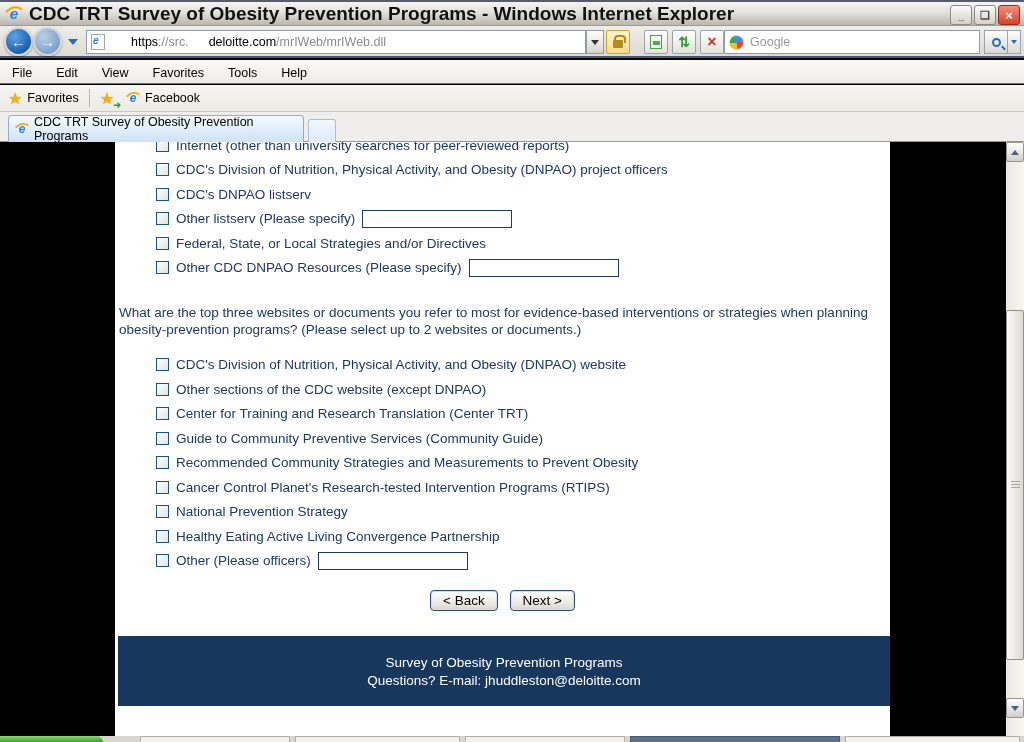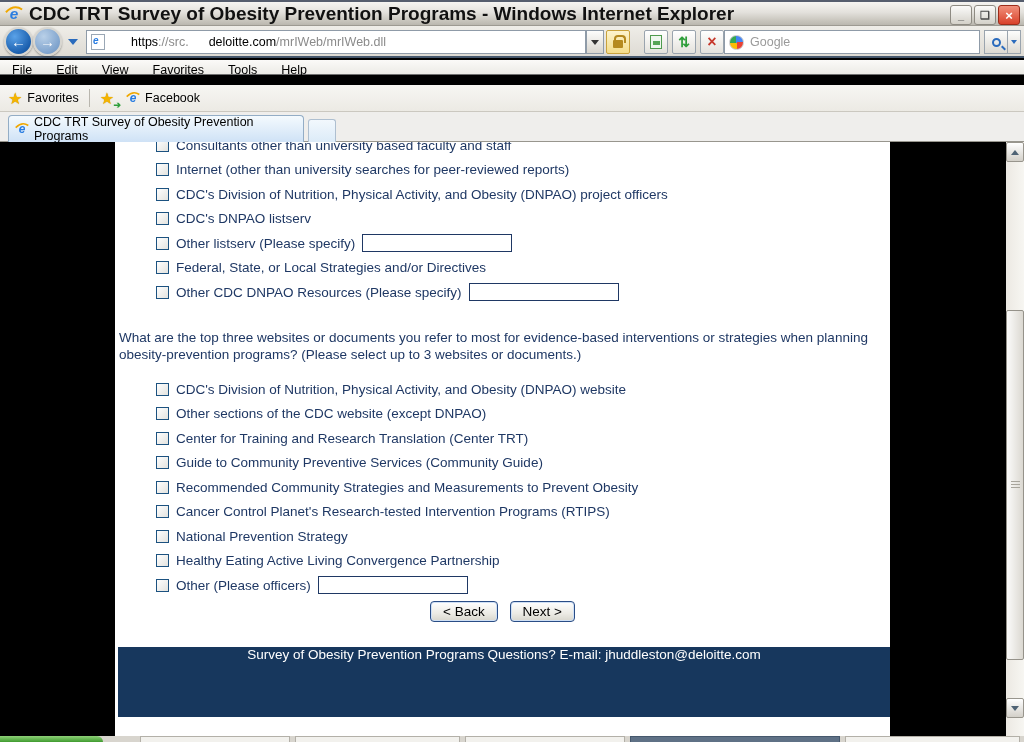--- a/index.html
+++ b/index.html
@@ -63,23 +63,23 @@
     background:linear-gradient(#fdfdfc,#dcd9d2); border:1px solid #9aa4ae; cursor:pointer;
     display:flex; align-items:center; justify-content:center; }
   .magnifier { width:9px; height:9px; border:2px solid #2a6bbd; border-radius:50%; position:relative; }
   .magnifier:after { content:""; position:absolute; left:7px; top:7px; width:5px; height:2px; background:#2a6bbd; transform:rotate(45deg); }
   .search-caret { position:absolute; left:1008px; top:4px; width:13px; height:24px;
     background:linear-gradient(#fdfdfc,#dcd9d2); border:1px solid #9aa4ae; border-left:none; cursor:pointer;
     display:flex; align-items:center; justify-content:center; }
   .search-caret .tri-down { border-left-width:3px; border-right-width:3px; border-top-width:4px; border-top-color:#2a6bbd; }
 
   
-  .menubar { position:absolute; left:0; top:60px; width:1024px; height:15px;
+  .menubar { position:absolute; left:0; top:60px; width:1024px; height:24px;
     background:linear-gradient(#fbfaf8,#ecebe6); border-bottom:1px solid #6e6e6e;
-    display:flex; align-items:flex-start; font-size:12.5px; color:#000; }
+    display:flex; align-items:flex-end; font-size:12.5px; color:#000; }
   .menu-item { padding:3px 12px; cursor:pointer; }
 
   
   .favbar { position:absolute; left:0; top:85px; width:1024px; height:27px;
     background:linear-gradient(#f7f6f3,#eceae4); border-bottom:1px solid #cbc8c0;
     display:flex; align-items:center; font-size:12.5px; }
   .star { color:#f4b400; font-size:16px; margin:0 5px 0 8px; text-shadow:0 0 1px #b88600; }
   .fav-label { color:#000; cursor:pointer; }
   .fav-sep { width:1px; height:18px; background:#b9b6ae; margin:0 10px; }
   .addfav { position:relative; margin-right:12px; cursor:pointer; }
@@ -107,27 +107,27 @@
   .cb-list.first { margin-top:-9px; }
   .cb-row { height:24.5px; display:flex; align-items:center; }
   .cb { width:13px; height:13px; border:1px solid #1c5280; background:linear-gradient(135deg,#fefefe,#e3e3df);
     flex:0 0 auto; margin-right:7px; cursor:pointer; }
   .cb-label { white-space:nowrap; }
   .txt { width:150px; height:18px; border:1px solid #1f3864; margin-left:7px; font-size:12.5px;
     font-family:"Liberation Sans",sans-serif; padding:0 3px; }
 
   .question { margin:24px 4px 0 4px; width:768px; line-height:1.28; }
 
-  .btn-row { margin-top:3px; text-align:center; }
+  .btn-row { margin-top:17px; text-align:center; }
   .xp-btn { font-family:"Liberation Sans",sans-serif; font-size:13.5px; color:#000;
     background:linear-gradient(#ffffff,#ecebe5 60%, #d8d6cd); border:1px solid #2a4d86; border-radius:4px;
     padding:2px 12px; margin:0 4px; cursor:pointer; box-shadow:inset 0 0 0 1px #cfe0f5; }
 
   .footer { margin-top:25px; margin-left:3px; width:772px; height:70px; background:#17375d;
-    color:#fff; text-align:center; font-size:13.5px; display:flex; flex-direction:row;
+    color:#fff; text-align:center; font-size:13.5px; display:flex; flex-direction:column;
     justify-content:center; gap:3px; }
 
   
   .scrollbar { position:absolute; left:1006px; top:142px; width:18px; height:594px;
     background:linear-gradient(90deg,#ece9e3,#f7f6f2); }
   .sb-btn { position:absolute; left:0; width:18px; height:20px; border:1px solid #98958d; border-radius:2px;
     background:linear-gradient(#ffffff,#d3d0c9); cursor:pointer; display:flex; align-items:center; justify-content:center; }
   .sb-up { top:0; } .sb-down { bottom:18px; }
   .tri-up-s { width:0; height:0; border-left:4px solid transparent; border-right:4px solid transparent; border-bottom:5px solid #4f6375; }
   .tri-down-s { width:0; height:0; border-left:4px solid transparent; border-right:4px solid transparent; border-top:5px solid #4f6375; }
@@ -233,24 +233,20 @@
     </div>
     <div class="tab-stub"></div>
   </div>
 
   <div class="content">
     <div class="page">
 
       <div class="cb-list first">
         <div class="cb-row">
           <span class="cb"></span>
-          <span class="cb-label">Consultants other than university based faculty and staff</span>
-        </div>
-        <div class="cb-row">
-          <span class="cb"></span>
           <span class="cb-label">Internet (other than university searches for peer-reviewed reports)</span>
         </div>
         <div class="cb-row">
           <span class="cb"></span>
           <span class="cb-label">CDC's Division of Nutrition, Physical Activity, and Obesity (DNPAO) project officers</span>
         </div>
         <div class="cb-row">
           <span class="cb"></span>
           <span class="cb-label">CDC's DNPAO listserv</span>
         </div>
@@ -263,21 +259,21 @@
           <span class="cb"></span>
           <span class="cb-label">Federal, State, or Local Strategies and/or Directives</span>
         </div>
         <div class="cb-row">
           <span class="cb"></span>
           <span class="cb-label">Other CDC DNPAO Resources (Please specify)</span>
           <input class="txt" style="">
         </div>
       </div>
 
-      <div class="question">What are the top three websites or documents you refer to most for evidence-based interventions or strategies when planning obesity-prevention programs? (Please select up to 3 websites or documents.)</div>
+      <div class="question">What are the top three websites or documents you refer to most for evidence-based interventions or strategies when planning obesity-prevention programs? (Please select up to 2 websites or documents.)</div>
 
       <div class="cb-list" style="margin-top:14px;">
         <div class="cb-row">
           <span class="cb"></span>
           <span class="cb-label">CDC's Division of Nutrition, Physical Activity, and Obesity (DNPAO) website</span>
         </div>
         <div class="cb-row">
           <span class="cb"></span>
           <span class="cb-label">Other sections of the CDC website (except DNPAO)</span>
         </div>

